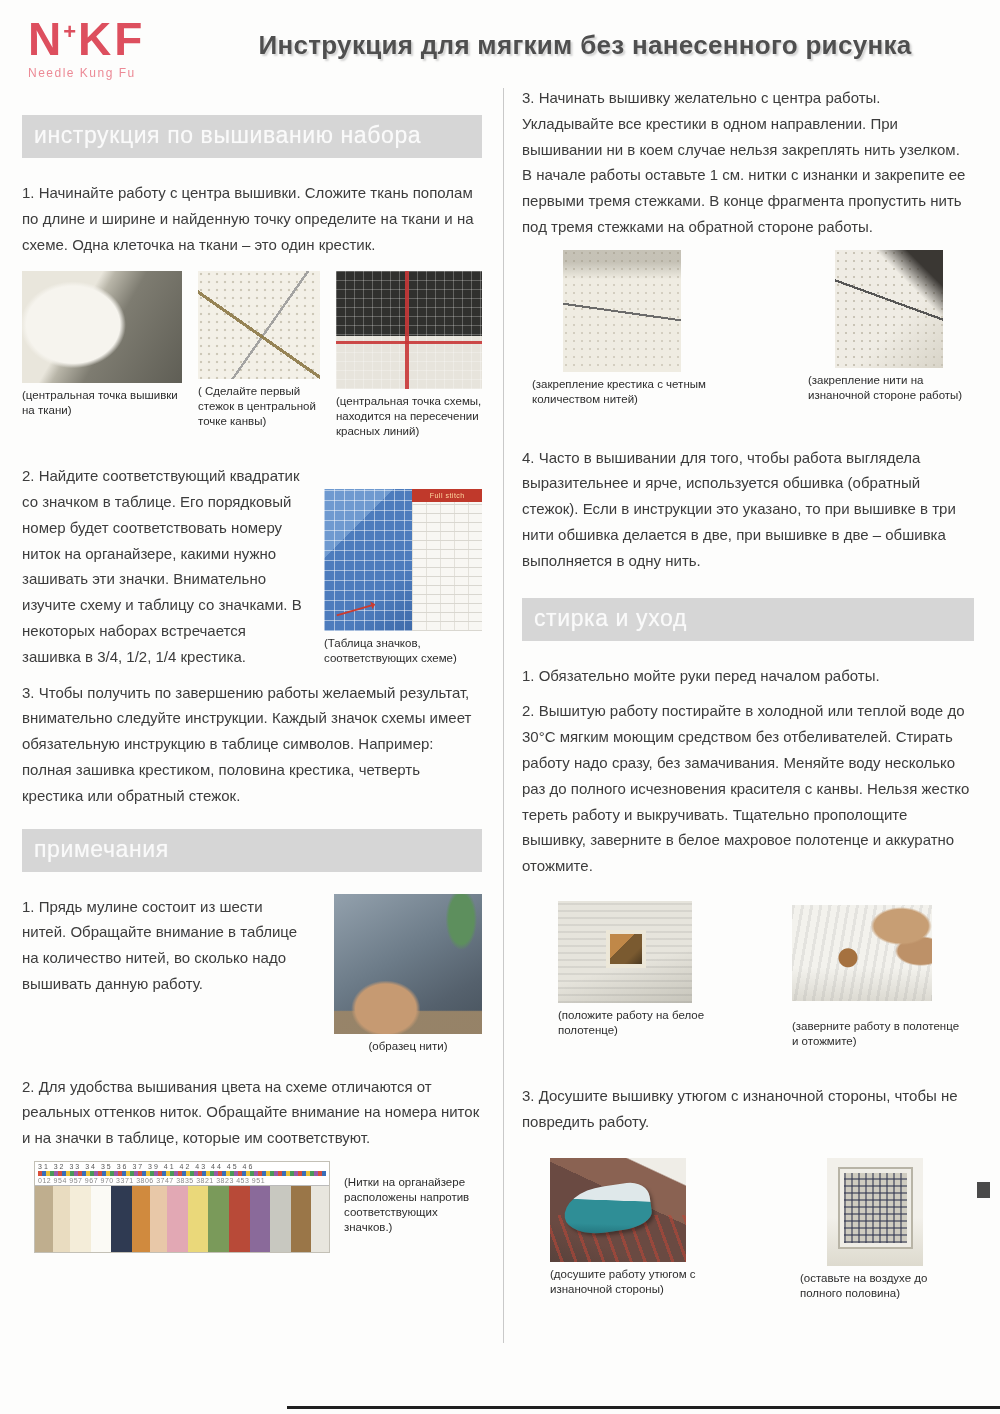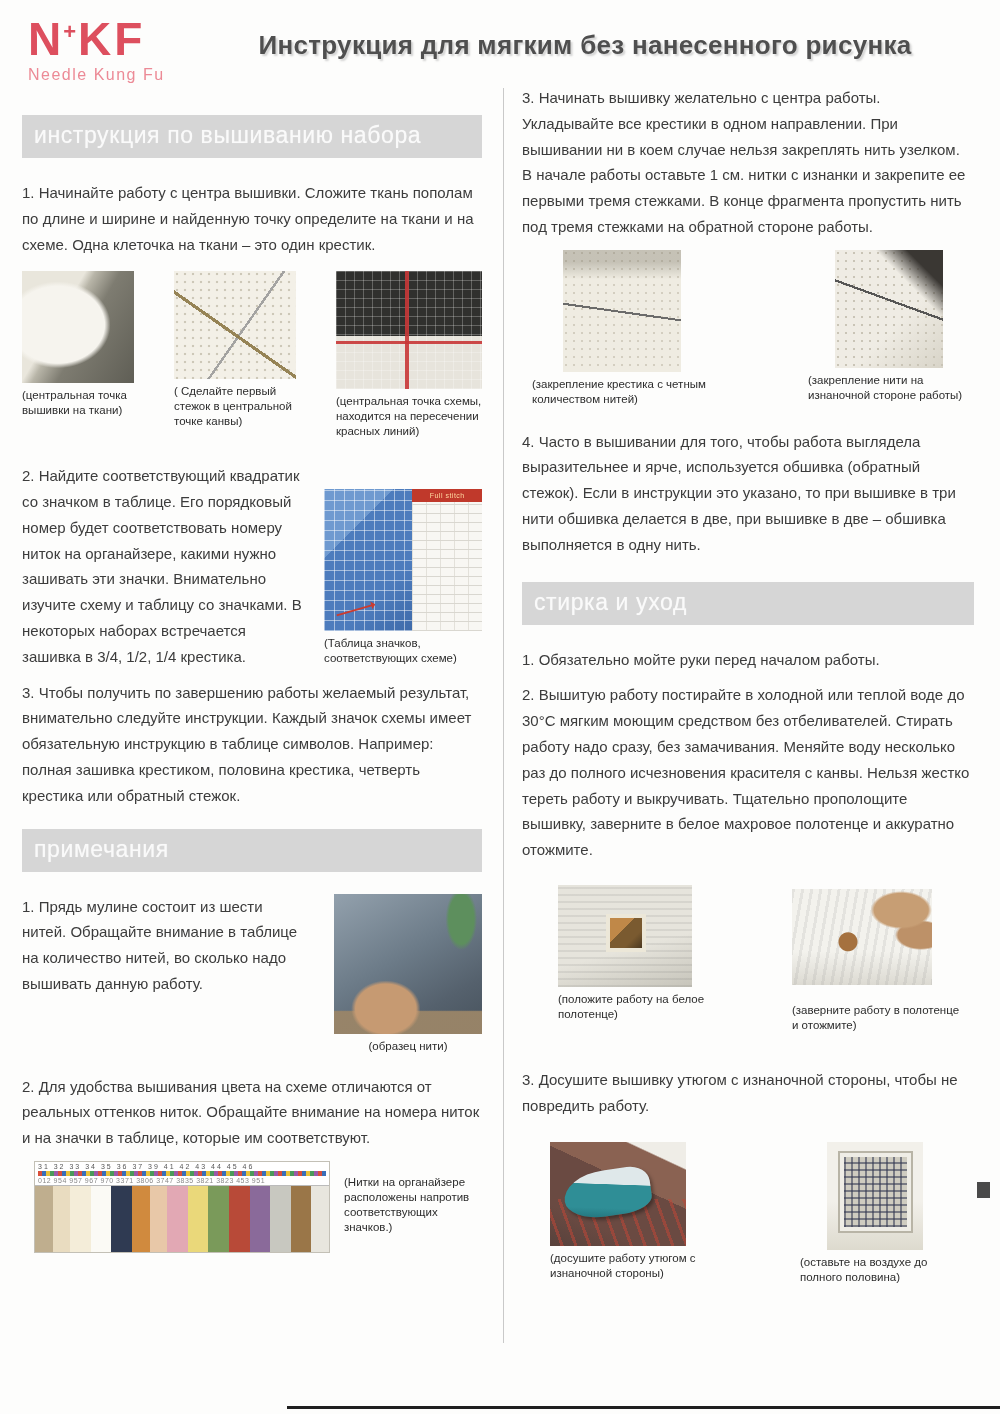--- a/index.html
+++ b/index.html
@@ -5,21 +5,21 @@
   * { margin:0; padding:0; box-sizing:border-box; }
   html,body { background:#ffffff; }
   body { font-family:"Liberation Sans", sans-serif; color:#3c3c3c; }
 
   .page { position:relative; width:1000px; height:1414px; background:#fdfdfc; overflow:hidden; margin:0 auto;padding-left:10px; }
 
   
   .logo { position:absolute; left:28px; top:16px; width:190px; }
   .logo-mark { font-size:46px; font-weight:800; color:#dd4f5e; letter-spacing:3px; line-height:1; }
   .logo-plus { display:inline-block; font-size:22px; font-weight:800; color:#dd4f5e; transform:translateY(-16px); margin:0 -1px; }
-  .logo-sub { margin-top:4px; font-size:16px; color:#ec8a96; letter-spacing:1.5px; }
+  .logo-sub { margin-top:4px; font-size:12px; color:#ec8a96; letter-spacing:1.5px; }
   .title { position:absolute; left:215px; top:30px; width:740px; font-size:26px; font-weight:700; color:#4f4f4f; letter-spacing:.3px; text-align:center; text-shadow:2px 2px 2px rgba(150,150,150,.4); }
 
   .divider { position:absolute; left:503px; top:88px; height:1255px; width:1px; background:#c9c9c9; }
 
   .col { position:absolute; }
   .col-left  { left:22px;  top:115px; width:460px; }
   .col-right { left:522px; top:85px;  width:452px; }
 
   .section-bar { background:#d6d6d6; color:#fafafa; font-size:23px; letter-spacing:.6px; padding:7px 12px 9px; margin-bottom:22px; text-shadow:0 0 1px rgba(255,255,255,.6); }
   .para { font-size:15px; line-height:1.72; margin-bottom:14px; }
@@ -143,21 +143,21 @@
 
   <div class="divider"></div>
 
   <div class="col col-left">
 
     <div class="section-bar"><span>инструкция по вышиванию набора</span></div>
 
     <p class="para">1. Начинайте работу с центра вышивки. Сложите ткань пополам по длине и ширине и найденную точку определите на ткани и на схеме. Одна клеточка на ткани – это один крестик.</p>
 
     <div class="figrow" style="margin-bottom:24px">
-      <figure class="fig" style="width:112px">
+      <figure class="fig" style="width:160px">
         <div class="ph ph-fabric" style="height:112px"></div>
         <figcaption class="caption">(центральная точка вышивки на ткани)</figcaption>
       </figure>
       <figure class="fig" style="width:122px">
         <div class="ph ph-canvasdots" style="height:108px"></div>
         <figcaption class="caption">( Сделайте первый стежок в центральной точке канвы)</figcaption>
       </figure>
       <figure class="fig" style="width:146px">
         <div class="ph ph-schema" style="height:118px"></div>
         <figcaption class="caption">(центральная точка схемы, находится на пересечении красных линий)</figcaption>
@@ -207,21 +207,21 @@
       </figure>
       <div class="caption" style="width:138px; margin-top:14px">(Нитки на органайзере расположены напротив соответствующих значков.)</div>
     </div>
 
   </div>
 
   <div class="col col-right">
 
     <p class="para" style="margin-bottom:10px">3. Начинать вышивку желательно с центра работы. Укладывайте все крестики в одном направлении. При вышивании ни в коем случае нельзя закреплять нить узелком. В начале работы оставьте 1 см. нитки с изнанки и закрепите ее первыми тремя стежками. В конце фрагмента пропустить нить под тремя стежками на обратной стороне работы.</p>
 
-    <div class="figrow" style="padding:0 4px 0 10px; margin-bottom:22px">
+    <div class="figrow" style="padding:0 4px 0 10px; margin-bottom:38px">
       <figure class="fig" style="width:180px">
         <div class="ph ph-pinning" style="height:122px; width:118px; margin:0 auto"></div>
         <figcaption class="caption">(закрепление крестика с четным количеством нитей)</figcaption>
       </figure>
       <figure class="fig" style="width:162px">
         <div class="ph ph-wrongside" style="height:118px; width:108px; margin:0 auto"></div>
         <figcaption class="caption">(закрепление нити на изнаночной стороне работы)</figcaption>
       </figure>
     </div>
 

